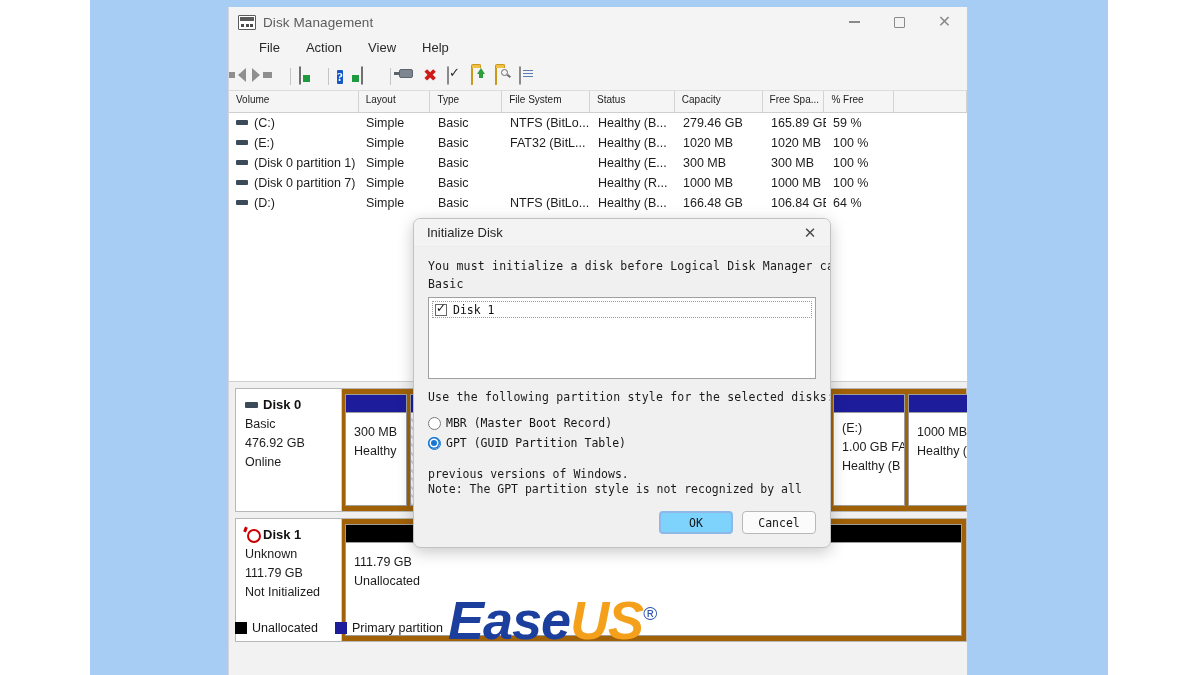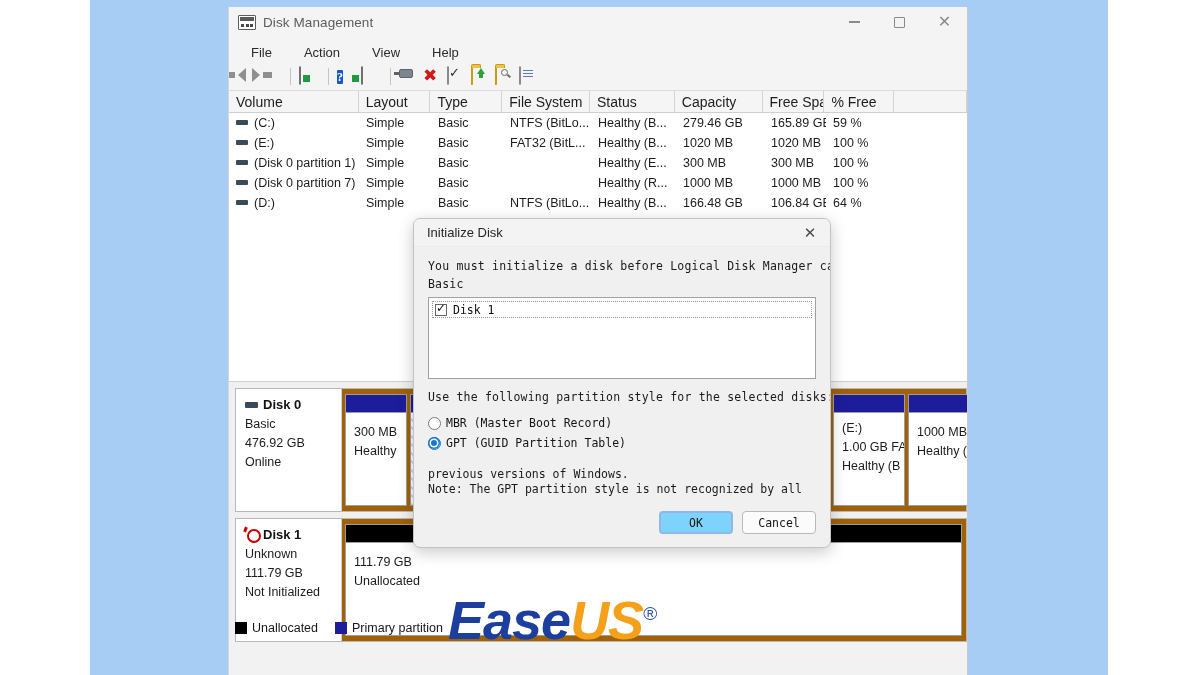--- a/index.html
+++ b/index.html
@@ -53,22 +53,22 @@
   .win-btn {
     width: 45px; height: 30px; display: flex; align-items: center; justify-content: center;
     color: #6d6d6d; font-size: 13px; line-height: 1;
   }
   .wb-min { position: relative; }
   .wb-min i { display: block; width: 11px; height: 1.5px; background: #8a8a8a; }
   .wb-max i { display: block; width: 11px; height: 11px; border: 1.5px solid #8a8a8a; border-radius: 1px; }
   .wb-close span { font-size: 16px; color: #8a8a8a; font-family: "DejaVu Sans", sans-serif; }
 
   .menubar {
-    height: 26px; display: flex; align-items: flex-end;
-    padding-left: 12px; gap: 12px; background: #f4f4f4;
+    height: 26px; display: flex; align-items: flex-start;
+    padding-left: 20px; gap: 6px; background: #f4f4f4;
   }
   .menu-item {
     font-size: 13px; color: #2a2a2a; padding: 3px 10px; border-radius: 2px;
   }
 
   .toolbar {
     height: 28px; background: #f4f4f4; display: flex; align-items: center;
     padding-left: 8px; gap: 3px;
     border-bottom: 1px solid #dcdcdc;
   }
@@ -166,21 +166,21 @@
     box-shadow: 0 3px 0 0 #5c7cb8, 0 6px 0 0 #5c7cb8;
   }
 
   
   .vol-table { background: #ffffff; }
   .vt-head {
     display: flex; height: 22px; background: #f5f5f5;
     border-bottom: 1px solid #cfcfcf;
   }
   .vt-head .th {
-    font-size: 14px; color: #1d1d1d; padding: 3px 0 0 7px;
+    font-size: 10px; color: #1d1d1d; padding: 3px 0 0 7px;
     border-right: 1px solid #d3d3d3; overflow: hidden; white-space: nowrap;
   }
   .vt-row { display: flex; height: 20px; align-items: center; }
   .vt-row .td {
     font-size: 12.5px; color: #1c1c1c; padding-left: 7px;
     overflow: hidden; white-space: nowrap;
   }
   .c-vol   { width: 130px; }
   .c-lay   { width: 72px; }
   .c-typ   { width: 72px; }

